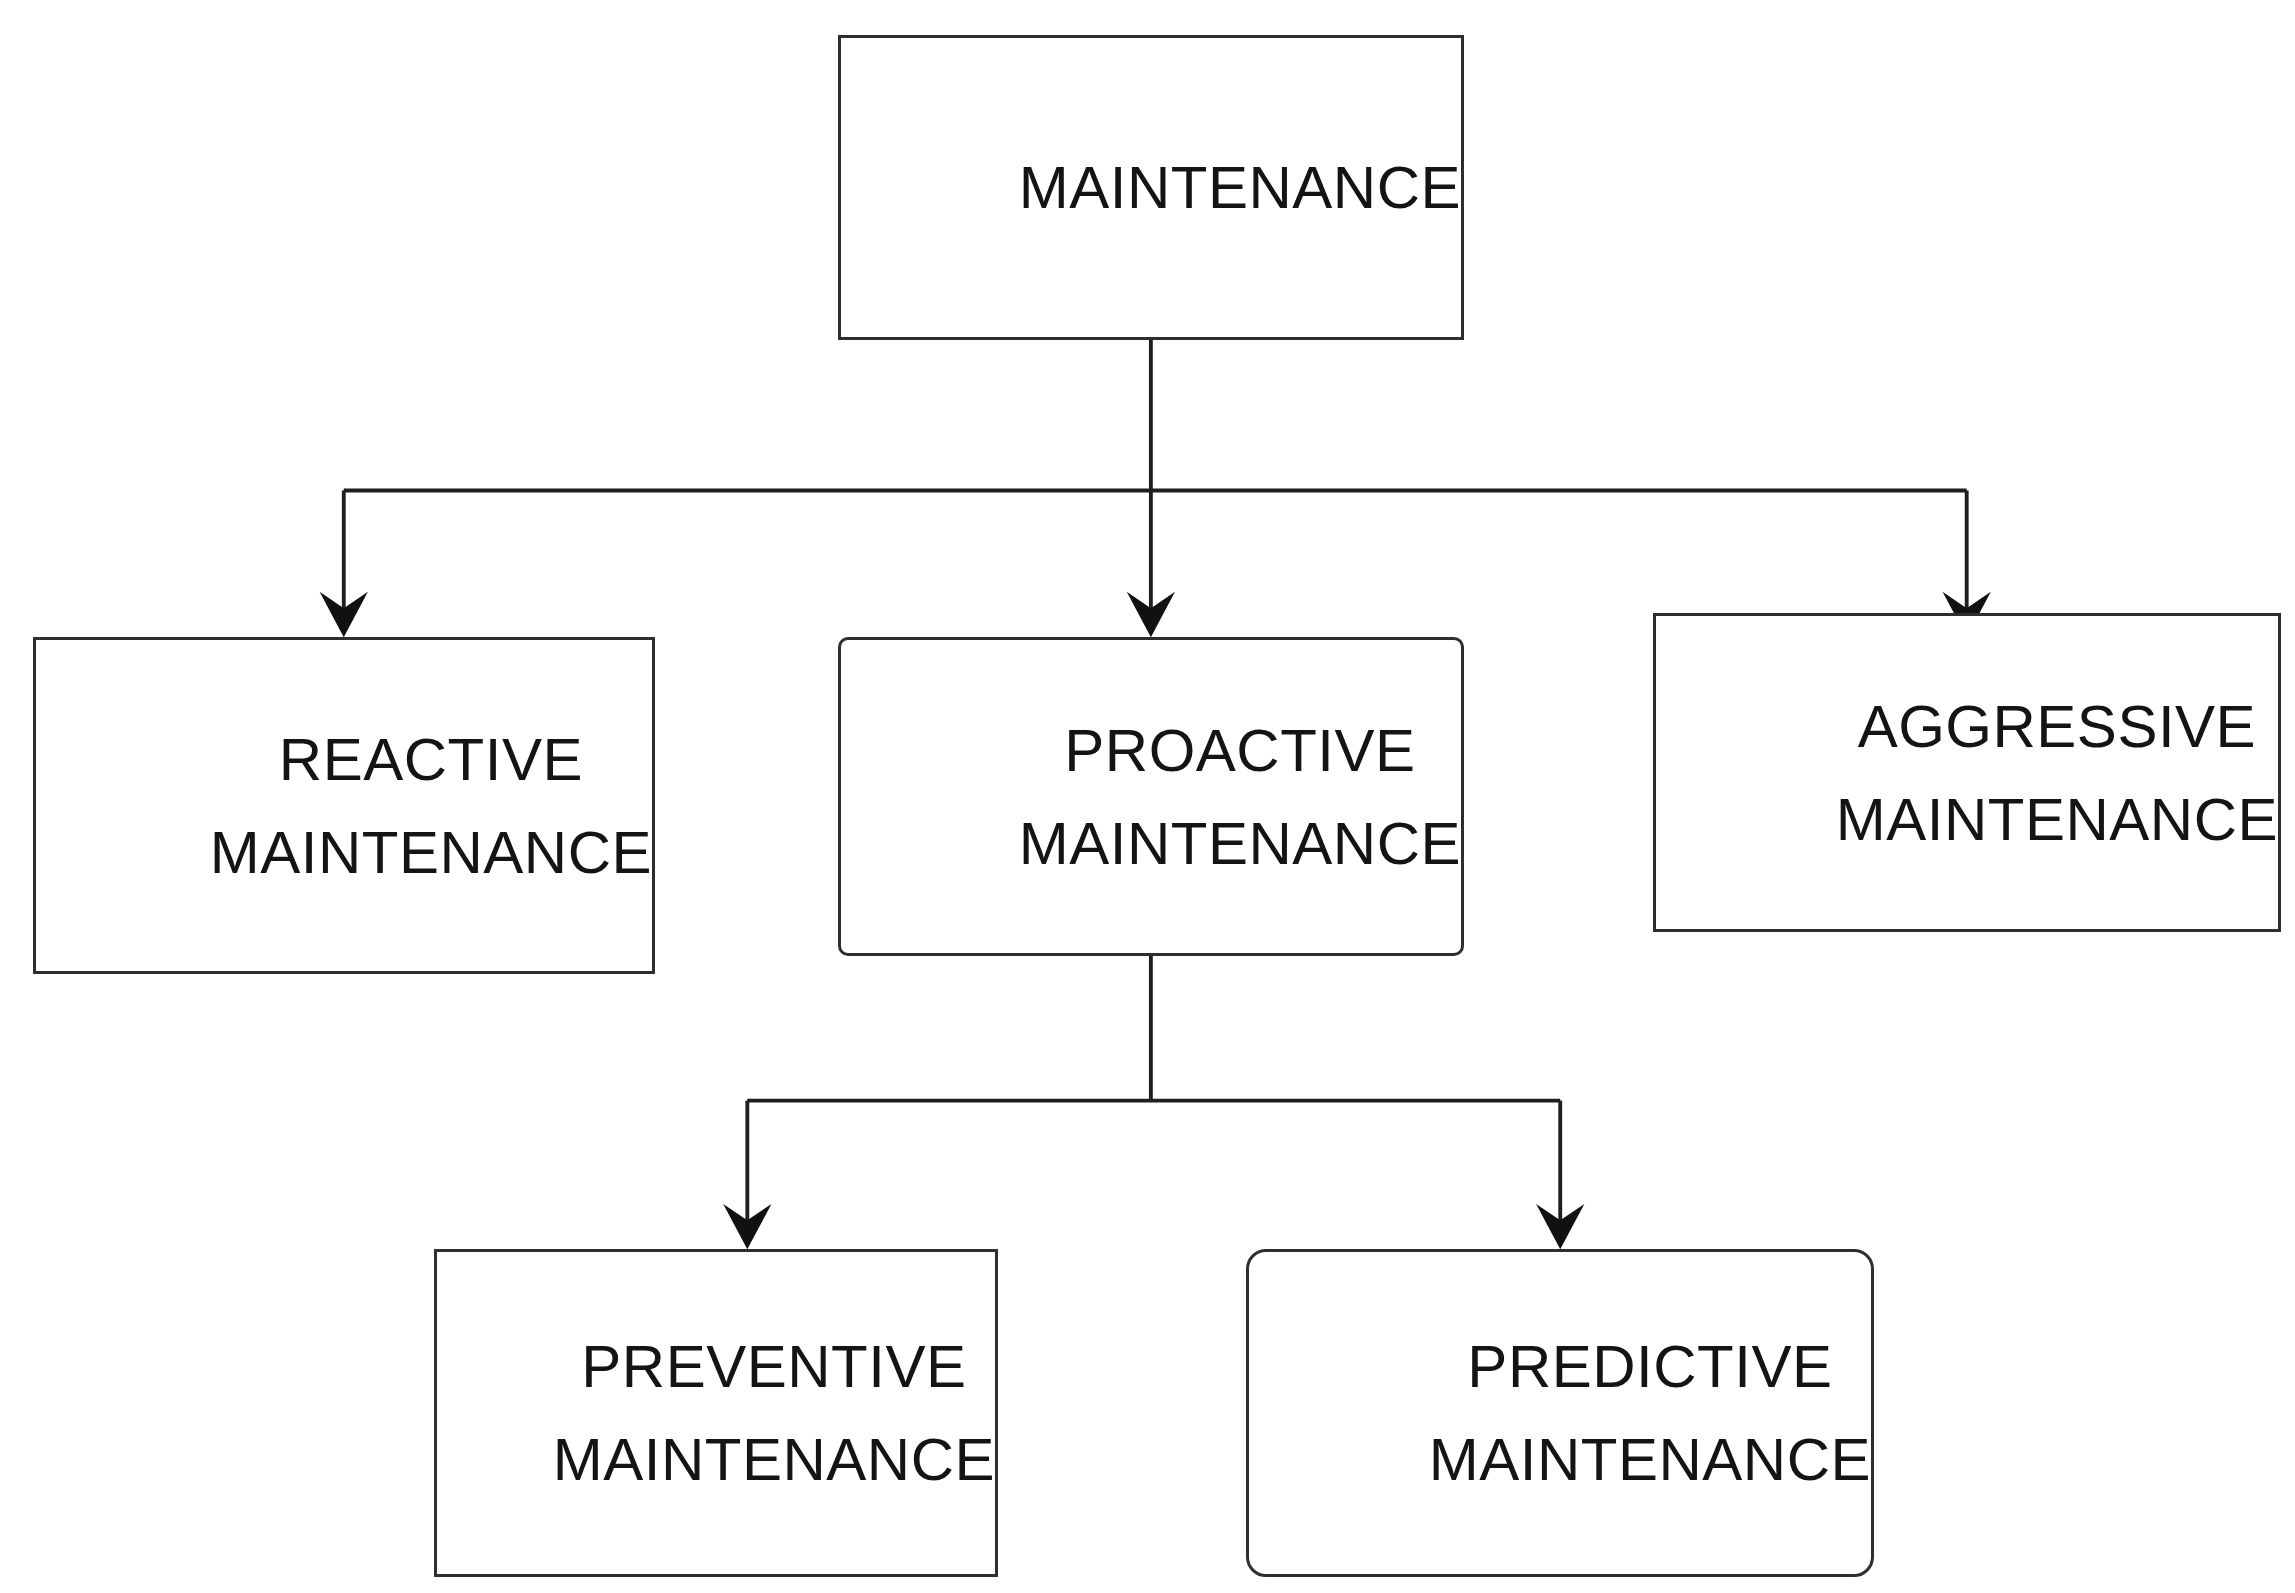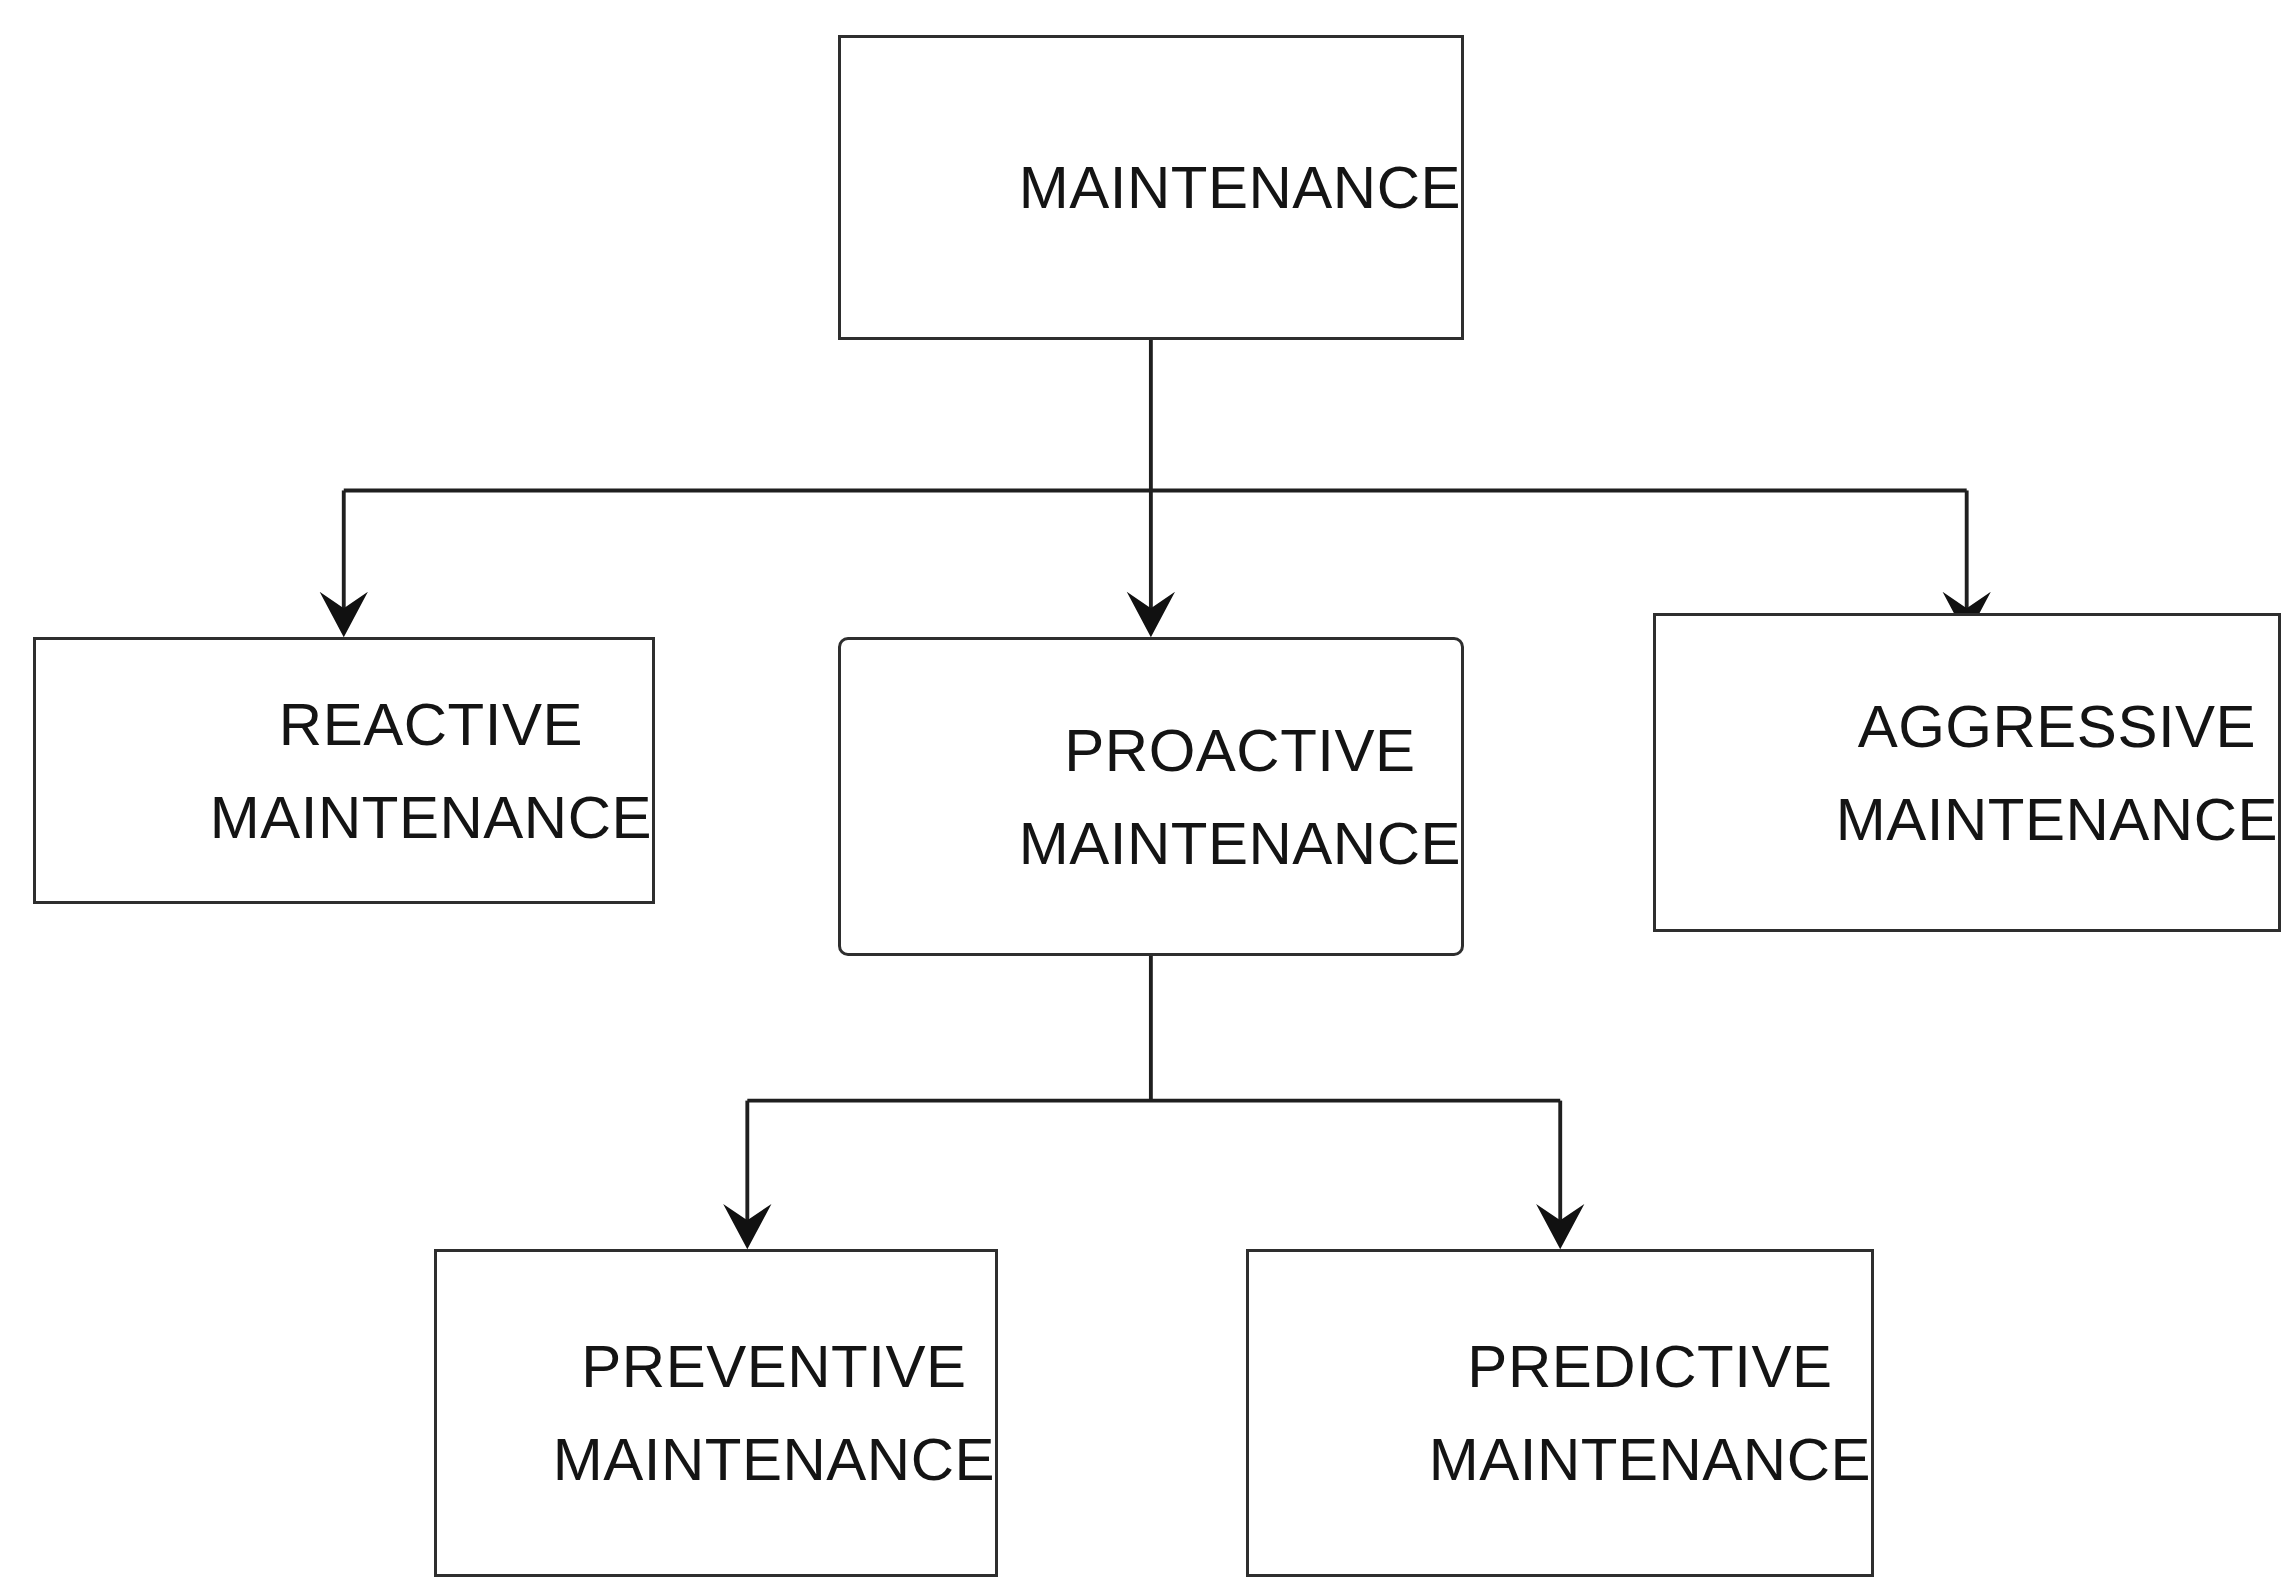--- a/index.html
+++ b/index.html
@@ -43,25 +43,25 @@
   }
   .node .label {
     font-size: 60px;
     line-height: 1.55;
     letter-spacing: 0.5px;
     color: #141414;
     white-space: pre-line;
   }
   
   .node-maintenance { left: 838px;  top: 35px;   width: 626px; height: 305px; }
-  .node-reactive    { left: 33px;   top: 637px;  width: 622px; height: 267px; padding-left: 36px; }
+  .node-reactive    { left: 33px;   top: 637px;  width: 622px; height: 337px; padding-left: 36px; }
   .node-proactive   { left: 838px;  top: 637px;  width: 626px; height: 319px; border-radius: 10px; }
   .node-aggressive  { left: 1653px; top: 613px;  width: 628px; height: 319px; }
   .node-preventive  { left: 434px;  top: 1249px; width: 564px; height: 328px; }
-  .node-predictive  { left: 1246px; top: 1249px; width: 628px; height: 328px; }
+  .node-predictive  { left: 1246px; top: 1249px; width: 628px; height: 328px; border-radius: 20px; }
 </style>
 </head>
 <body>
 
 <div class="canvas">
 
   <svg class="connectors" viewBox="0 0 2377 1650" xmlns="http://www.w3.org/2000/svg">
 
     <path d="M1192,352 L1192,636"></path>
 

